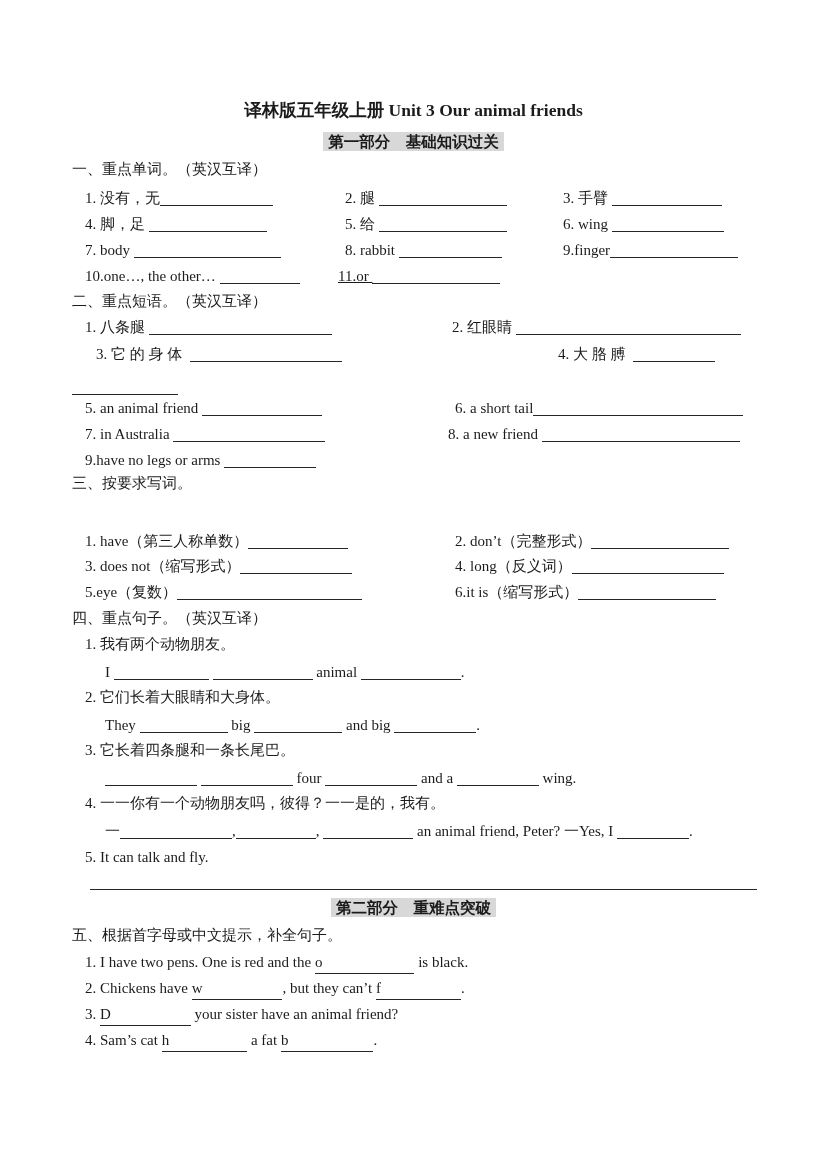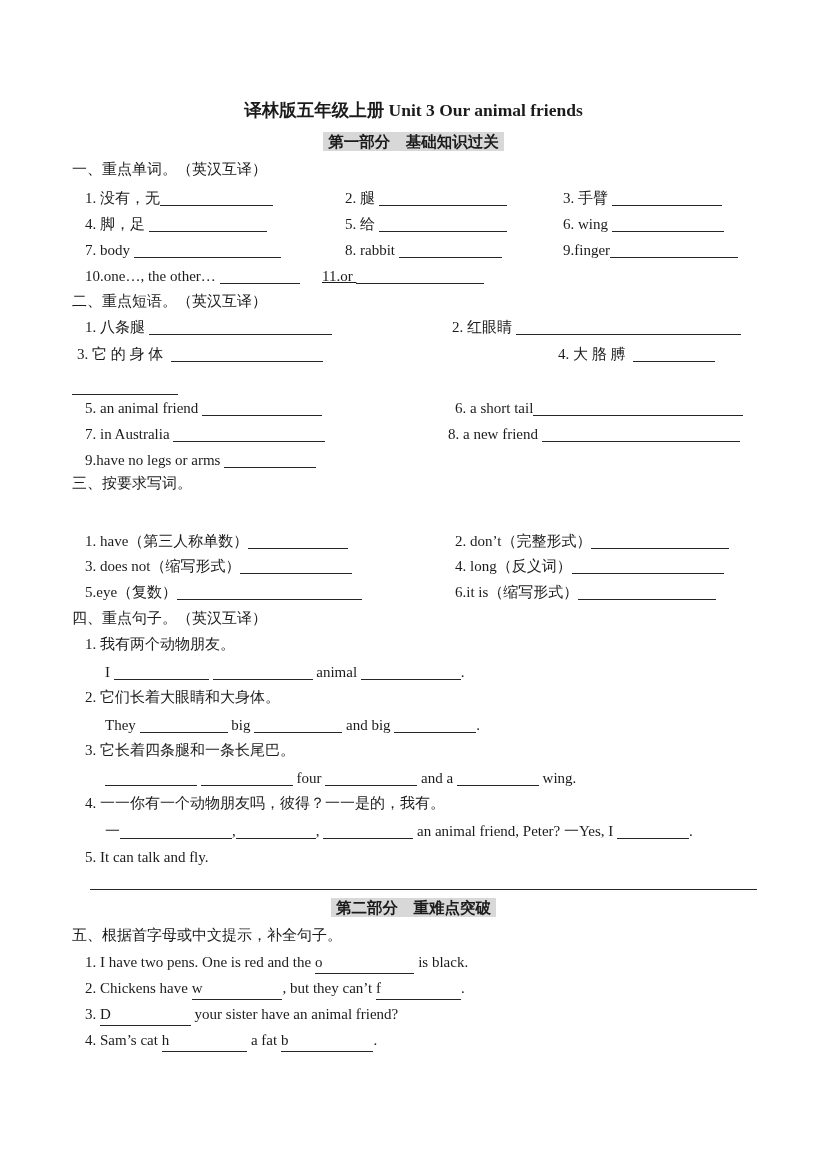--- a/index.html
+++ b/index.html
@@ -76,31 +76,31 @@
         <span class="run" style="left: 345px;"><span>5. 给 </span><span class="blank" style="width: 128px;"></span></span>
         <span class="run" style="left: 563px;"><span>6. wing </span><span class="blank" style="width: 112px;"></span></span>
       </div>
       <div class="line row" style="top: 239px;">
         <span class="run" style="left: 85px;"><span>7. body </span><span class="blank" style="width: 147px;"></span></span>
         <span class="run" style="left: 345px;"><span>8. rabbit </span><span class="blank" style="width: 103px;"></span></span>
         <span class="run" style="left: 563px;"><span>9.finger</span><span class="blank" style="width: 128px;"></span></span>
       </div>
       <div class="line row" style="top: 265px;">
         <span class="run" style="left: 85px;"><span>10.one…, the other… </span><span class="blank" style="width: 80px;"></span></span>
-        <span class="run" style="left: 322px; text-decoration: underline;"><span>11.or </span><span class="blank" style="width: 128px;"></span></span>
+        <span class="run" style="left: 338px; text-decoration: underline;"><span>11.or </span><span class="blank" style="width: 128px;"></span></span>
       </div>
       <div class="line row" style="top: 290px;">
         <span class="run" style="left: 72px;"><span>二、重点短语。（英汉互译）</span></span>
       </div>
       <div class="line row" style="top: 316px;">
         <span class="run" style="left: 85px;"><span>1. 八条腿 </span><span class="blank" style="width: 183px;"></span></span>
         <span class="run" style="left: 452px;"><span>2. 红眼睛 </span><span class="blank" style="width: 225px;"></span></span>
       </div>
       <div class="line row" style="top: 343px;">
-        <span class="run" style="left: 77px; text-align: center;"><span>3. 它 的 身 体  </span><span class="blank" style="width: 152px;"></span></span>
+        <span class="run" style="left: 96px; text-align: center;"><span>3. 它 的 身 体  </span><span class="blank" style="width: 152px;"></span></span>
         <span class="run" style="left: 558px;"><span>4. 大 胳 膊  </span><span class="blank" style="width: 82px;"></span></span>
       </div>
       <div class="line row" style="top: 376px;">
         <span class="run" style="left: 72px;"><span class="blank" style="width: 106px;"></span></span>
       </div>
       <div class="line row" style="top: 397px;">
         <span class="run" style="left: 85px;"><span>5. an animal friend </span><span class="blank" style="width: 120px;"></span></span>
         <span class="run" style="left: 455px;"><span>6. a short tail</span><span class="blank" style="width: 210px;"></span></span>
       </div>
       <div class="line row" style="top: 423px;">

